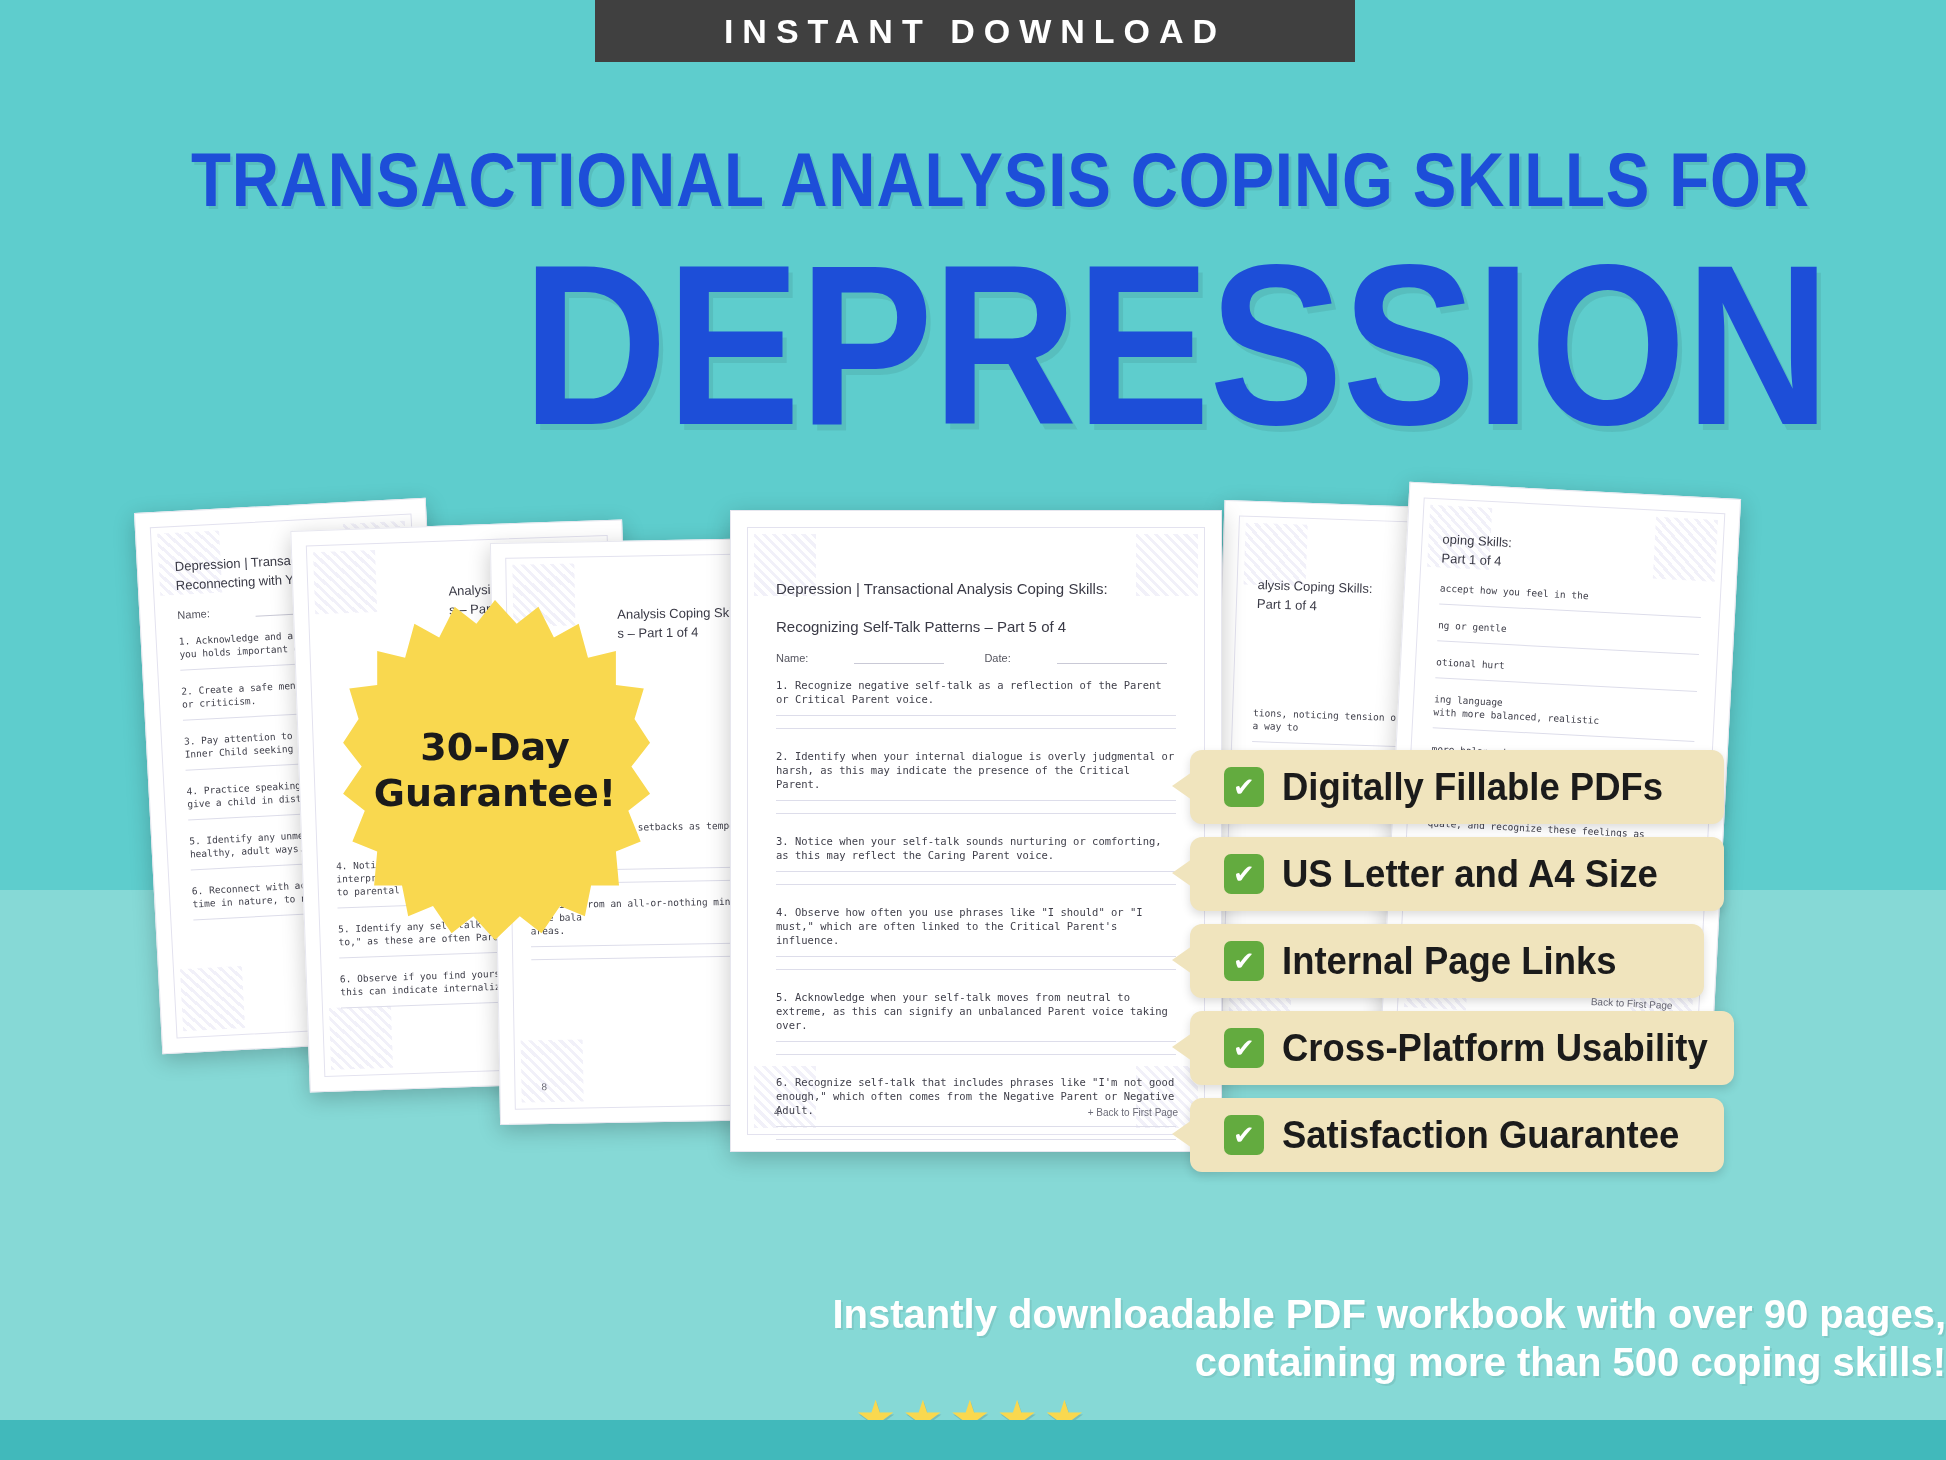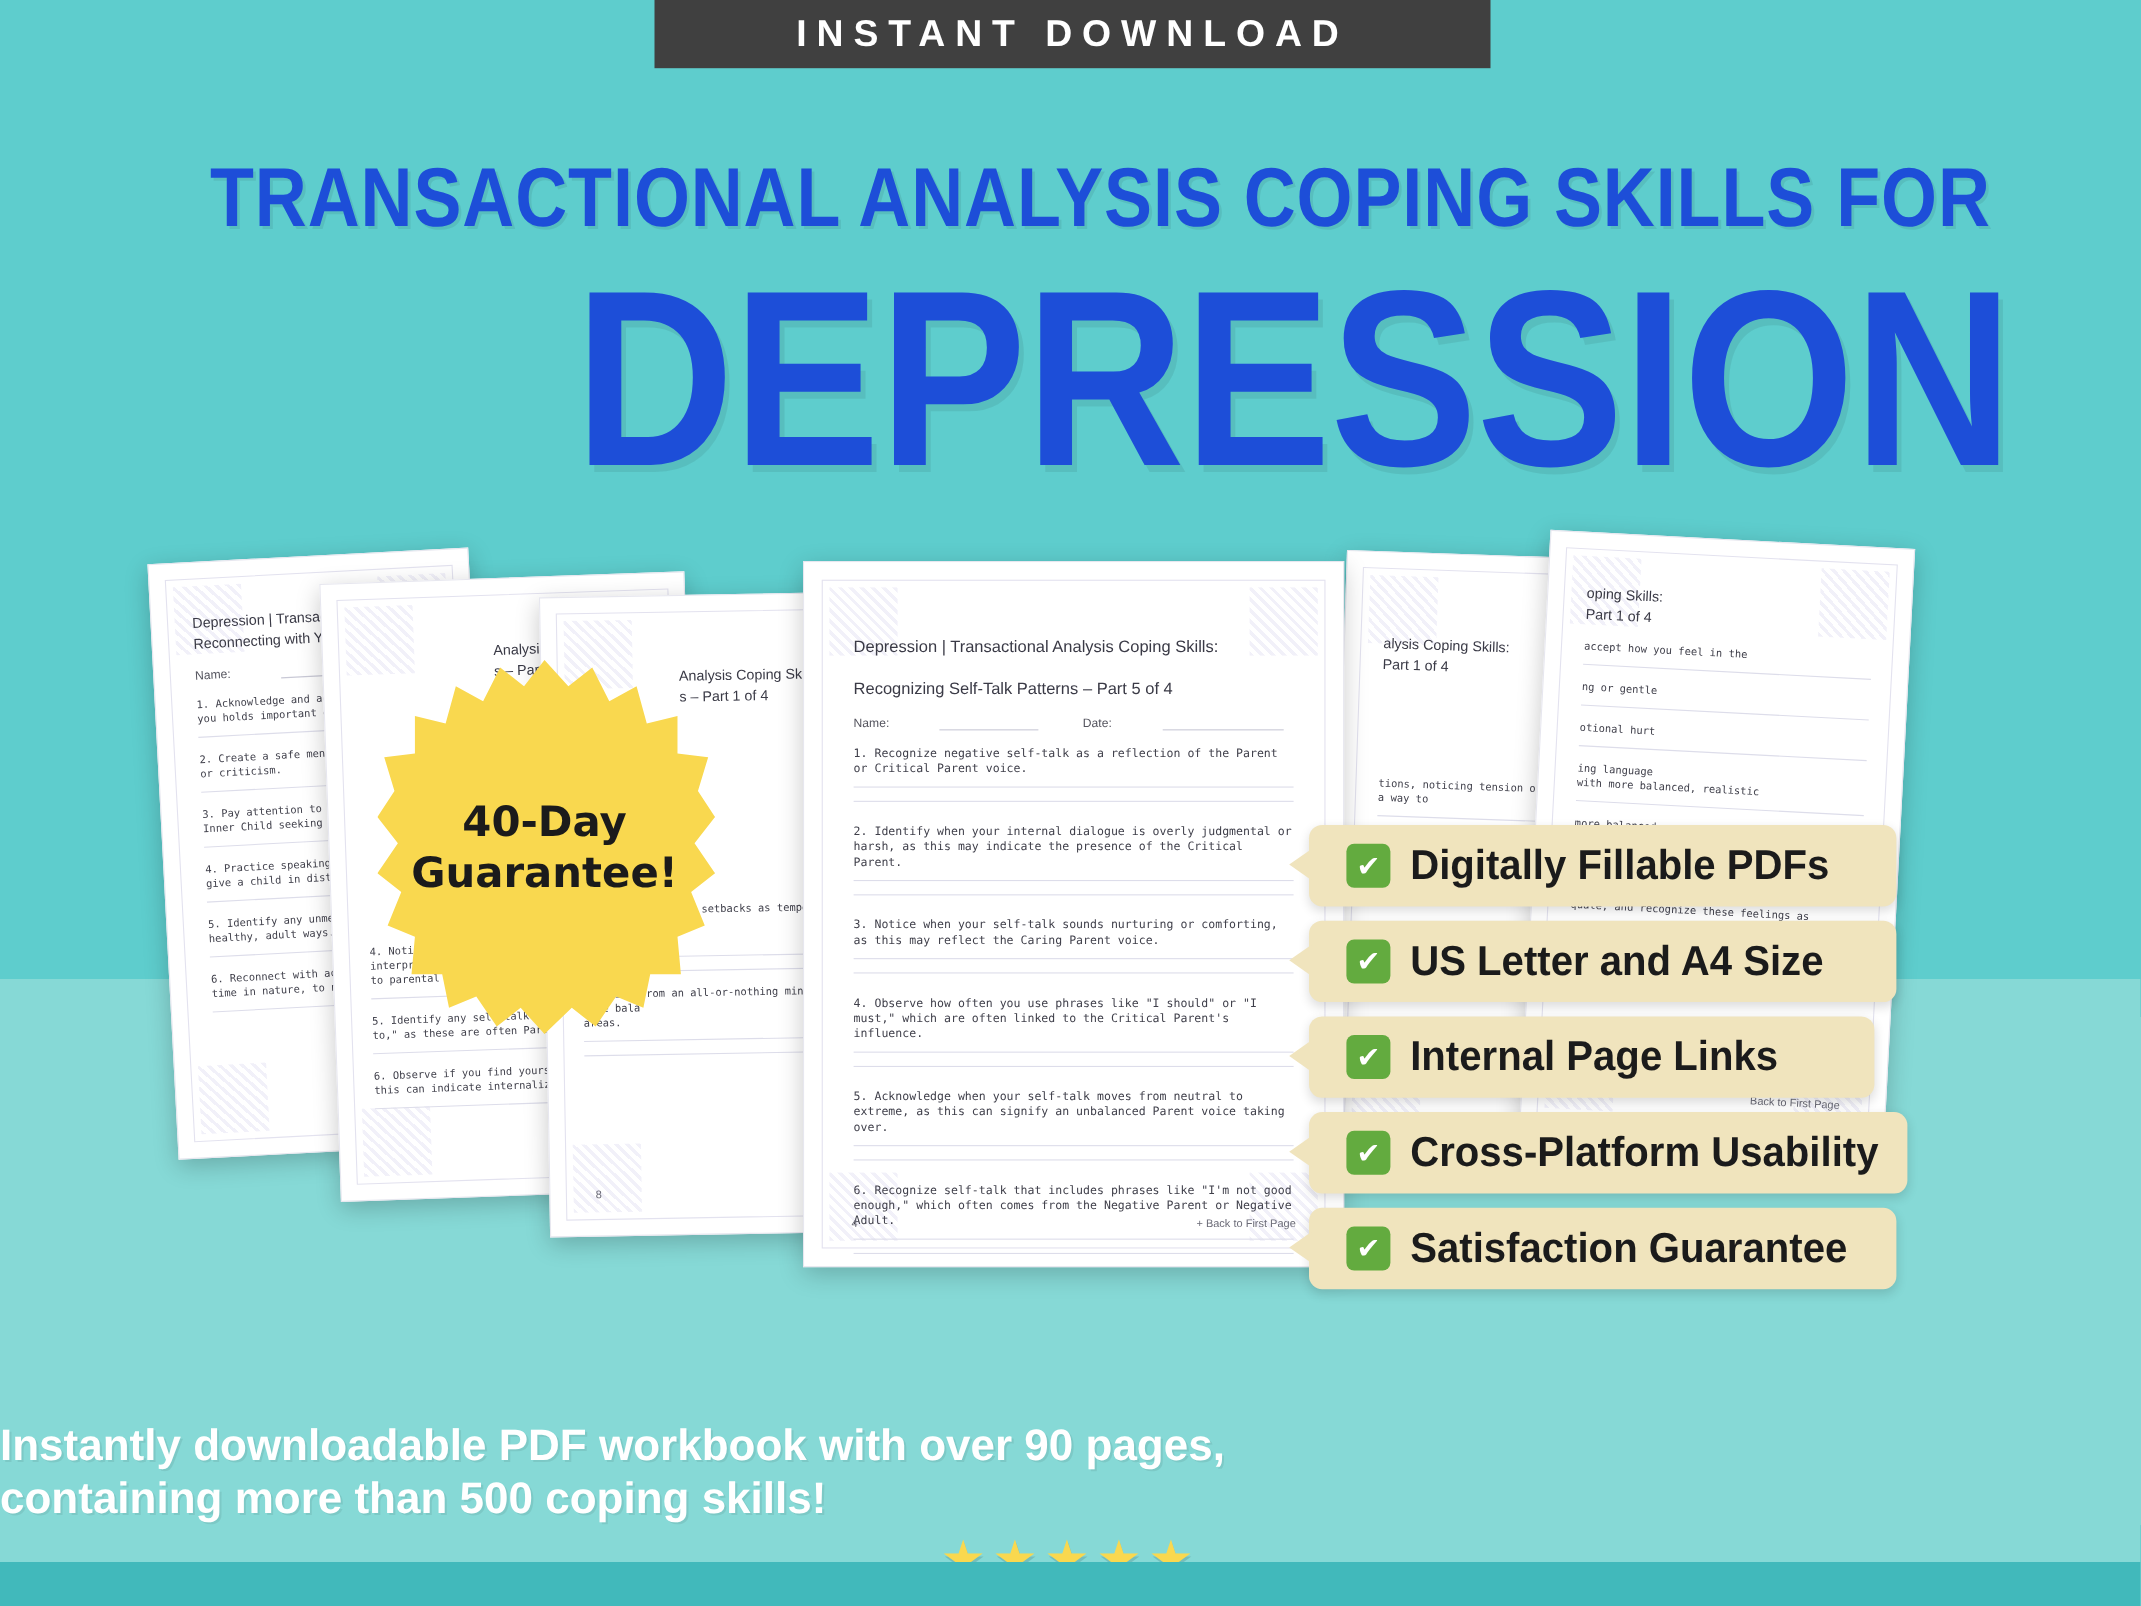--- a/index.html
+++ b/index.html
@@ -162,21 +162,21 @@
     white-space:nowrap;transform:scaleX(.96);transform-origin:left center;
   }
   .feat.w1{width:500px;}
   .feat.w2{width:500px;}
   .feat.w3{width:480px;}
   .feat.w4{width:510px;}
   .feat.w5{width:500px;}
 
   
   .bottom{
-    position:absolute;left:0;right:0;top:1290px;text-align:left;color:#ffffff;
+    position:absolute;left:0;right:0;top:1290px;text-align:right;color:#ffffff;
   }
   .bottom .b1{
     font-size:40px;font-weight:bold;line-height:48px;
     text-shadow:2px 2px 0 rgba(0,0,0,.07);
   }
   .stars{
     position:absolute;left:0;right:0;top:1390px;text-align:center;
     font-size:46px;color:#f9d84f;letter-spacing:6px;
     text-shadow:1px 2px 0 rgba(0,0,0,.12);
   }
@@ -439,21 +439,21 @@
           <span>4</span>
           <span>+ Back to First Page</span>
         </div>
       </div>
     </div>
   </div>
 
   <div class="burst">
     <div class="star"></div>
     <div class="btxt">
-      <div>40-Day</div>
+      <div>30-Day</div>
       <div>Guarantee!</div>
     </div>
   </div>
 
   <div class="features">
     <div class="feat w1">
       <div class="chk">✔</div>
       <div class="flabel">Digitally Fillable PDFs</div>
     </div>
     <div class="feat w2">

